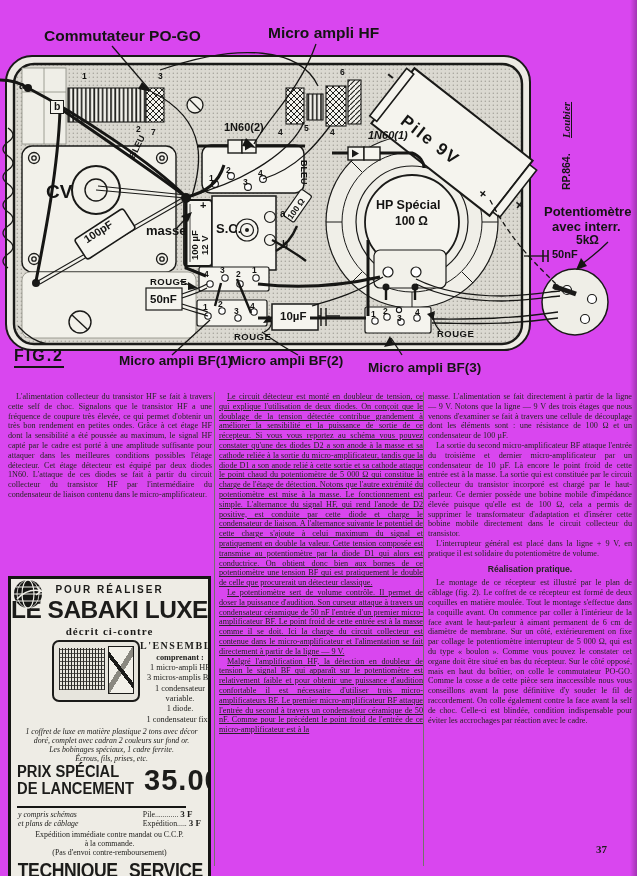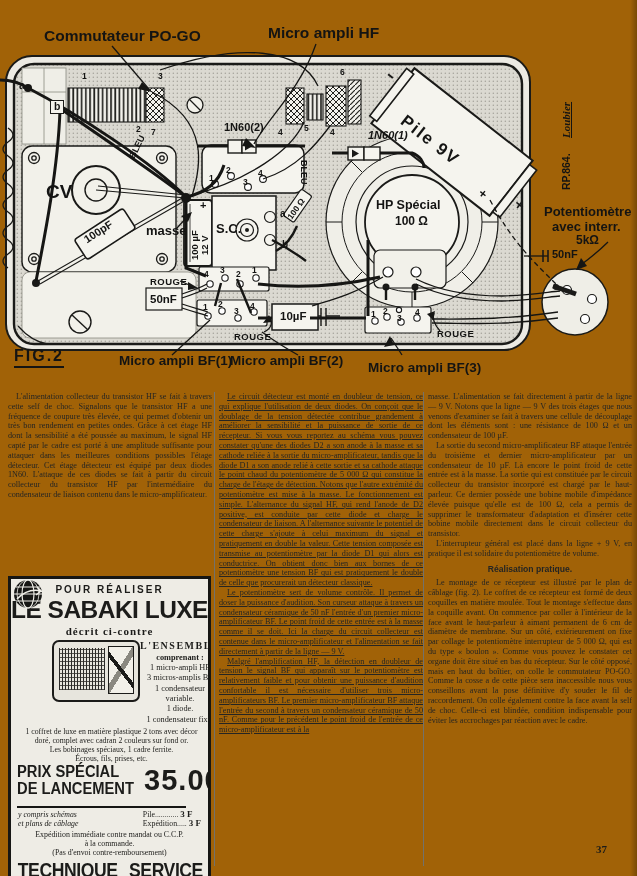--- a/index.html
+++ b/index.html
@@ -1,16 +1,16 @@
 <!DOCTYPE html>
 <html><head>
 <meta charset="utf-8">
 <style>
   html,body{margin:0;padding:0;}
-  .page{position:relative;width:637px;height:876px;background:#a16207;overflow:hidden;
+  .page{position:relative;width:637px;height:876px;background:#d946ef;overflow:hidden;
         font-family:"Liberation Serif",serif;color:#1c1c1a;}
   .page::after{content:"";position:absolute;right:0;top:0;width:7px;height:100%;
         background:linear-gradient(90deg,rgba(0,0,0,0),rgba(0,0,0,.25));pointer-events:none;}
   svg{position:absolute;left:0;top:0;}
   .lbl{position:absolute;font-family:"Liberation Sans",sans-serif;font-weight:bold;
        color:#141413;white-space:nowrap;transform-origin:0 0;line-height:1;}
   .pin{position:absolute;font:bold 8.5px "Liberation Sans",sans-serif;color:#141413;line-height:1;}
   .col{position:absolute;width:204px;font-size:8.2px;line-height:9.8px;text-align:justify;color:#252523;}
   .col p{margin:0;text-indent:8px;}
   .col p.cont{text-indent:0;}
@@ -31,21 +31,21 @@
   .radio .grille{position:absolute;left:5px;top:6px;width:46px;height:42px;
      background:repeating-linear-gradient(90deg,#2b2b29 0 1px,transparent 1px 3px),
                 repeating-linear-gradient(0deg,#55534d 0 1px,transparent 1px 4px);}
   .radio .dial{position:absolute;right:4px;top:4px;width:24px;height:46px;border:1.5px solid #1b1b19;
      background:linear-gradient(52deg,transparent 46%,#1b1b19 46% 54%,transparent 54%),
                 linear-gradient(-58deg,transparent 44%,#8a8880 44% 56%,transparent 56%),#f2f0e9;}
   .ensemble{flex:1;text-align:center;line-height:1.25;}
   .ensemble .t{font-weight:bold;font-size:10px;letter-spacing:1.5px;}
   .ensemble .i{font-size:8.3px;font-weight:bold;}
   .ensemble .item{font-size:8.3px;}
-  .ad .desc{font-size:7.8px;line-height:9px;text-align:center;padding:2px 2px 0 6px;}
+  .ad .desc{font-size:7.8px;line-height:9px;text-align:center;padding:2px 2px 0 6px;font-style:italic;}
   .pricerow{display:flex;align-items:center;border-bottom:2.5px solid #161614;
             margin:1px 22px 0 6px;padding-bottom:8px;}
   .plabel{font:bold 16px "Liberation Sans",sans-serif;line-height:1.05;transform:scaleX(.92);
           transform-origin:0 50%;white-space:nowrap;}
   .pval{font:bold 29px "Liberation Sans",sans-serif;margin-left:auto;letter-spacing:1px;}
   .incrow{display:flex;font-size:7.8px;line-height:9px;padding:2px 7px 0 7px;}
   .incl{font-style:italic;}
   .incr{margin-left:auto;text-align:left;}
   .incr b{font-size:9px;}
   .order{font-size:7.9px;line-height:9px;text-align:center;padding-top:2px;}

